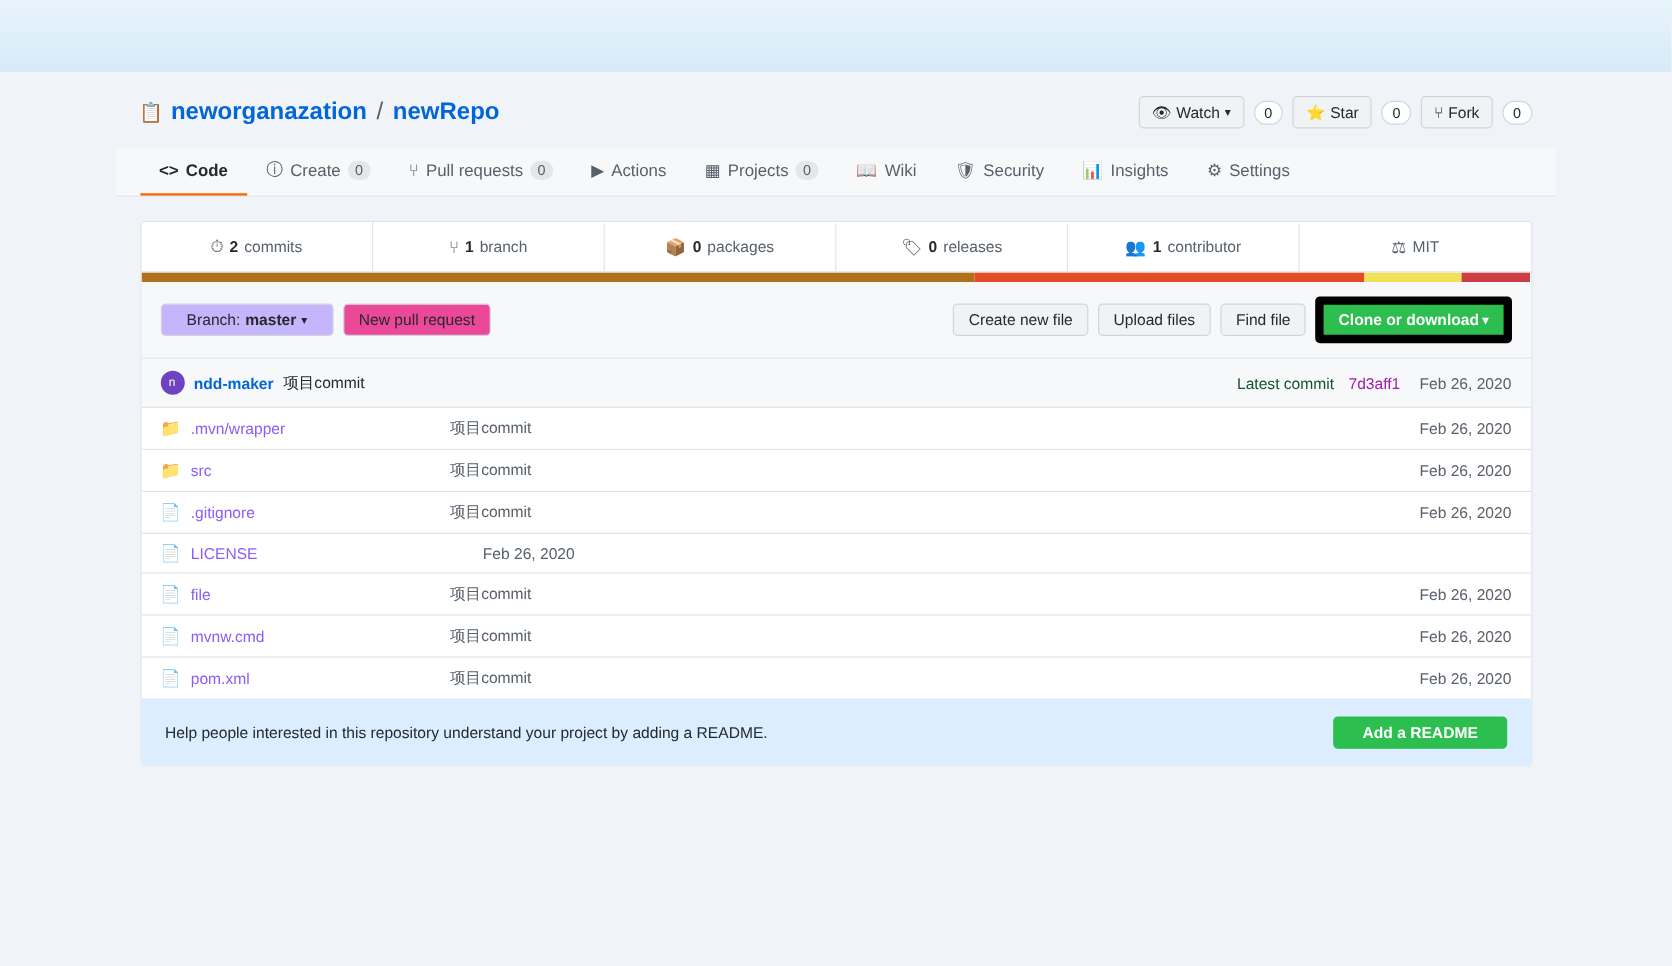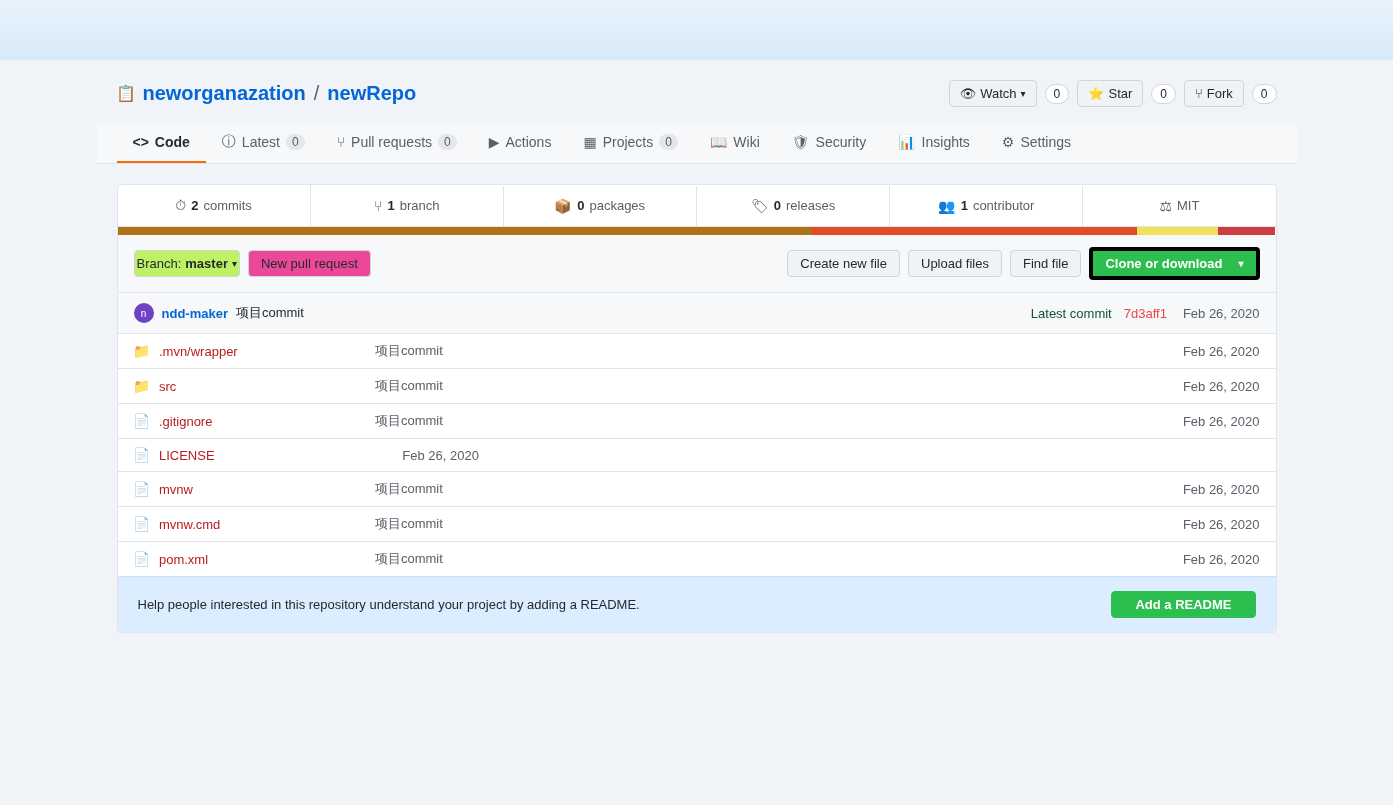--- a/index.html
+++ b/index.html
@@ -169,24 +169,24 @@
       padding: 12px 16px;
       border-bottom: 1px solid #e1e4e8;
       background: #f6f8fa;
     }
     .toolbar-left { display: flex; gap: 8px; align-items: center; }
     .toolbar-right { display: flex; gap: 8px; align-items: center; justify-content: center; }
     .branch-select {
       display: flex;
       align-items: center;
       gap: 4px;
-      padding: 5px 2px;
-      border: 1px solid #d1d5da;
-      border-radius: 4px;
-      background: #bef264;
+      padding: 5px 21px;
+      border: 1px solid #d1d5da;
+      border-radius: 4px;
+      background: #c4b5fd;
       cursor: pointer;
       font-size: 13px;
     }
     .pull-request-btn {
       padding: 5px 12px;
       border: 1px solid #d1d5da;
       border-radius: 4px;
       background: #ec4899;
       cursor: pointer;
       font-size: 13px;
@@ -197,23 +197,23 @@
       border: 1px solid #d1d5da;
       border-radius: 4px;
       background: #eff3f6;
       cursor: pointer;
       font-size: 13px;
       color: #24292e;
     }
     .clone-btn {
       display: flex;
       align-items: center;
-      gap: 16px;
+      gap: 3px;
       padding: 5px 12px;
-      border: 4px solid #000000;
+      border: 7px solid #000000;
       border-radius: 4px;
       background: #2cbe4e;
       cursor: pointer;
       font-size: 13px;
       color: #fff;
       font-weight: 600;
     }
     .commit-row {
       display: flex;
       align-items: center;
@@ -229,33 +229,33 @@
       border-radius: 50%;
       background: #6f42c1;
       display: flex;
       align-items: center;
       justify-content: center;
       color: #fff;
       font-size: 10px;
     }
     .commit-author { color: #0366d6; font-weight: 600; cursor: pointer; }
     .commit-msg { color: #24292e; flex: 1; }
-    .commit-hash { color: #ef4444; cursor: pointer; }
+    .commit-hash { color: #a21caf; cursor: pointer; }
     .commit-time { color: #586069; }
     .file-table { width: 100%; }
     .file-row {
       display: flex;
       align-items: center;
       padding: 8px 16px;
       border-bottom: 1px solid #e1e4e8;
       font-size: 13px;
     }
     .file-row:last-child { border-bottom: none; }
     .file-icon { margin-right: 8px; color: #6a737d; font-size: 14px; min-width: 16px; }
-    .file-name { color: #b91c1c; cursor: pointer; min-width: 200px; }
+    .file-name { color: #8b5cf6; cursor: pointer; min-width: 200px; }
     .file-commit { color: #586069; flex: 1; padding: 0 16px; }
     .file-date { color: #586069; text-align: right; min-width: 120px; }
     .readme-notice {
       display: flex;
       align-items: center;
       justify-content: space-between;
       padding: 14px 20px;
       background: #dbedff;
       border-top: 1px solid #c8e1ff;
       border-radius: 0 0 4px 4px;
@@ -311,21 +311,21 @@
     </div>
   </div>
 
   <div class="nav-tabs">
     <a class="nav-tab active">
       <span>&lt;&gt;</span>
       <span>Code</span>
     </a>
     <a class="nav-tab">
       <span>ⓘ</span>
-      <span>Latest</span>
+      <span>Create</span>
       <span class="badge">0</span>
     </a>
     <a class="nav-tab">
       <span>⑂</span>
       <span>Pull requests</span>
       <span class="badge">0</span>
     </a>
     <a class="nav-tab">
       <span>▶</span>
       <span>Actions</span>
@@ -443,21 +443,21 @@
     <span class="file-commit">项目commit</span>
     <span class="file-date">Feb 26, 2020</span>
   </div>
         <div class="file-row">
     <span class="file-icon">📄</span>
     <a class="file-name">LICENSE</a>
     <span class="file-date">Feb 26, 2020</span>
   </div>
         <div class="file-row">
     <span class="file-icon">📄</span>
-    <a class="file-name">mvnw</a>
+    <a class="file-name">file</a>
     <span class="file-commit">项目commit</span>
     <span class="file-date">Feb 26, 2020</span>
   </div>
         <div class="file-row">
     <span class="file-icon">📄</span>
     <a class="file-name">mvnw.cmd</a>
     <span class="file-commit">项目commit</span>
     <span class="file-date">Feb 26, 2020</span>
   </div>
         <div class="file-row">

